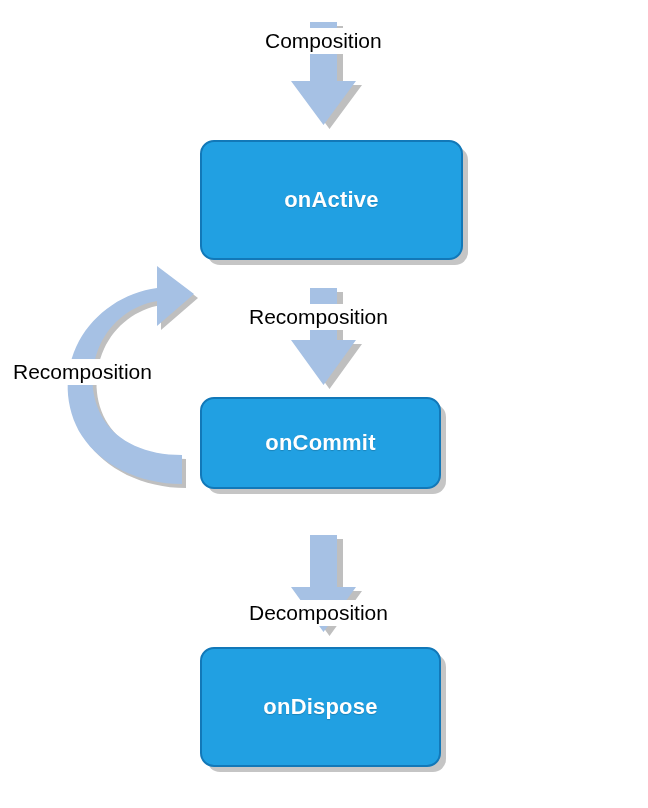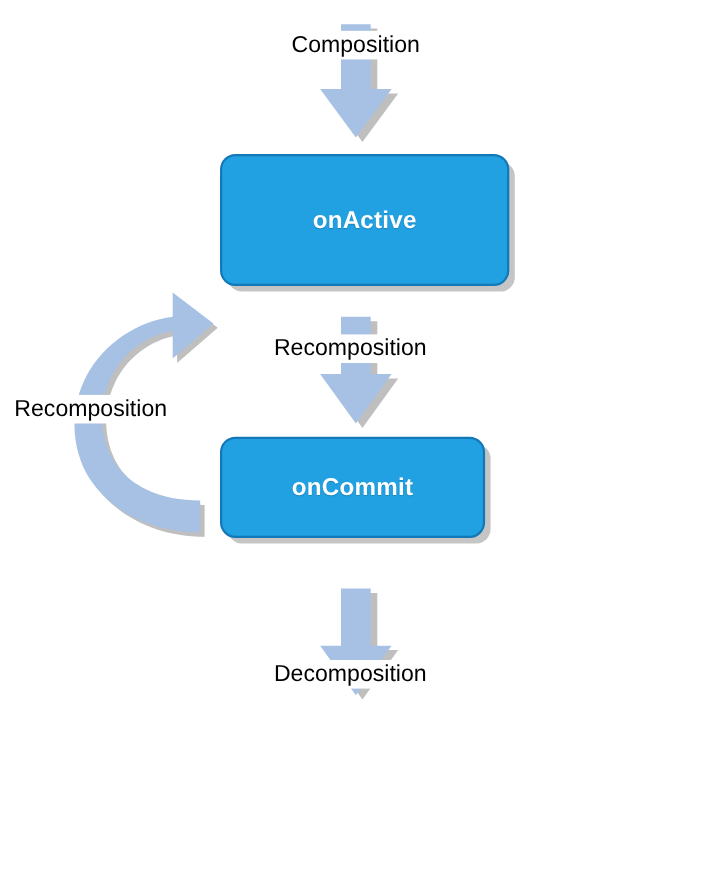--- a/index.html
+++ b/index.html
@@ -102,20 +102,21 @@
                C 101 465 139 484 182 484
                Z"></path>
     </g>
 
   </svg>
 
   <div class="node-box" style="left:200px; top:140px; width:263px; height:120px; box-shadow: 6px 6px 0 -1px rgba(150,150,150,0.55);">onActive</div>
 
   <div class="node-box" style="left:200px; top:377px; width:241px; height:92px; box-shadow: 6px 6px 0 -1px rgba(150,150,150,0.55); margin-top: 20px;">onCommit</div>
 
+  <div class="node-box" style="left:200px; top:647px; width:241px; height:120px; box-shadow: 6px 6px 0 -1px rgba(150,150,150,0.55);">onDispose</div>
 
   <div class="edge-label" style="left:262px; top:28px;">Composition</div>
 
   <div class="edge-label" style="left:246px; top:304px;">Recomposition</div>
 
   <div class="edge-label" style="left:10px; top:359px;">Recomposition</div>
 
   <div class="edge-label" style="left:246px; top:552px;margin-top:48px;">Decomposition</div>
 
 </div>

